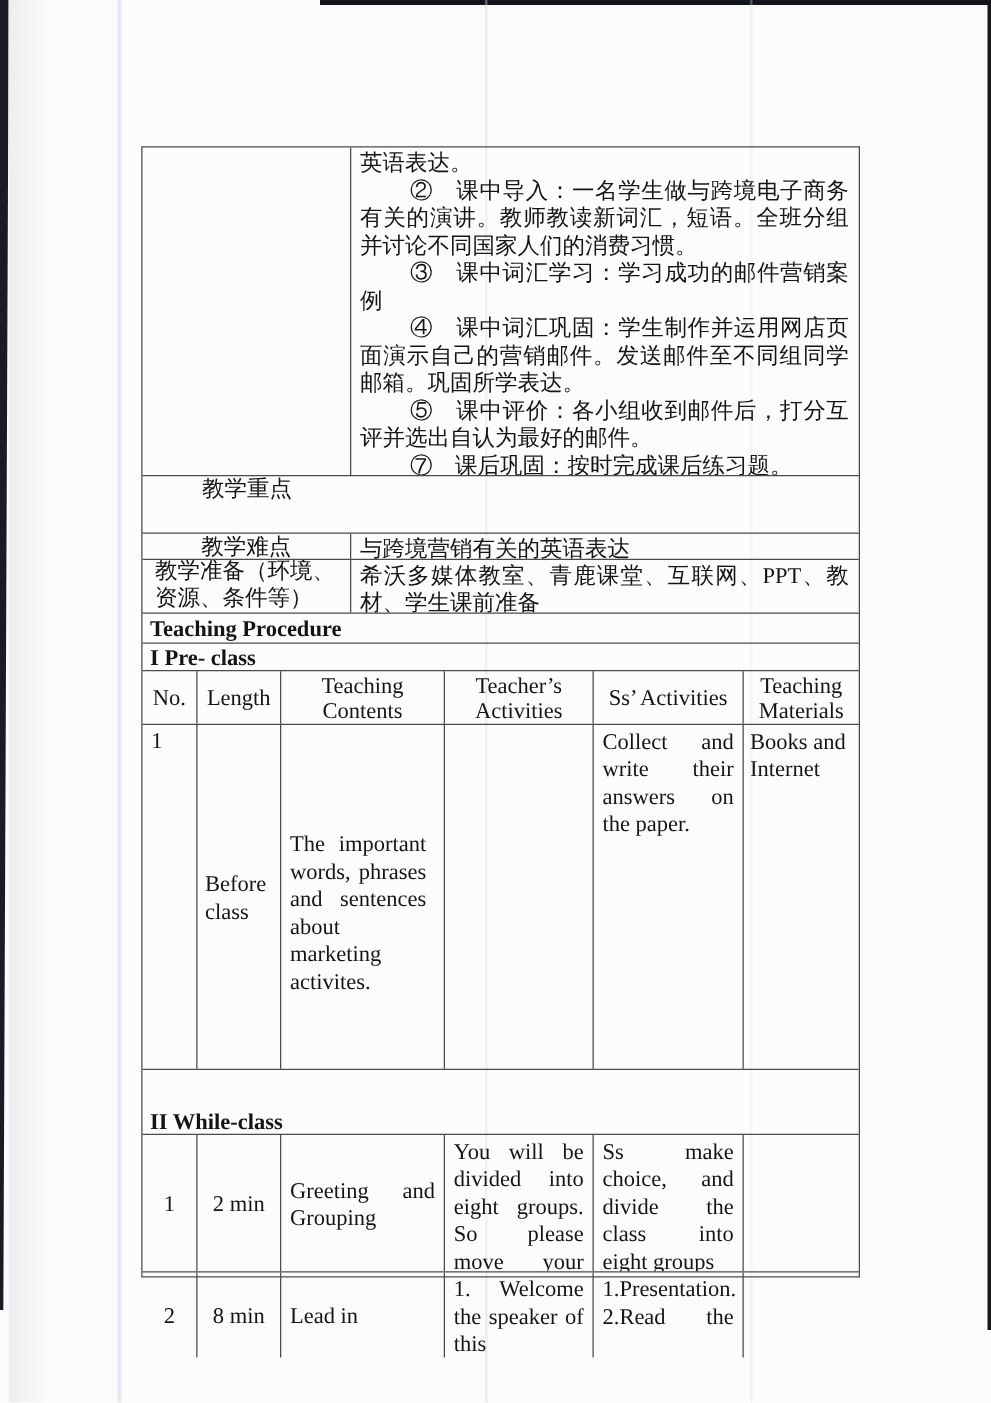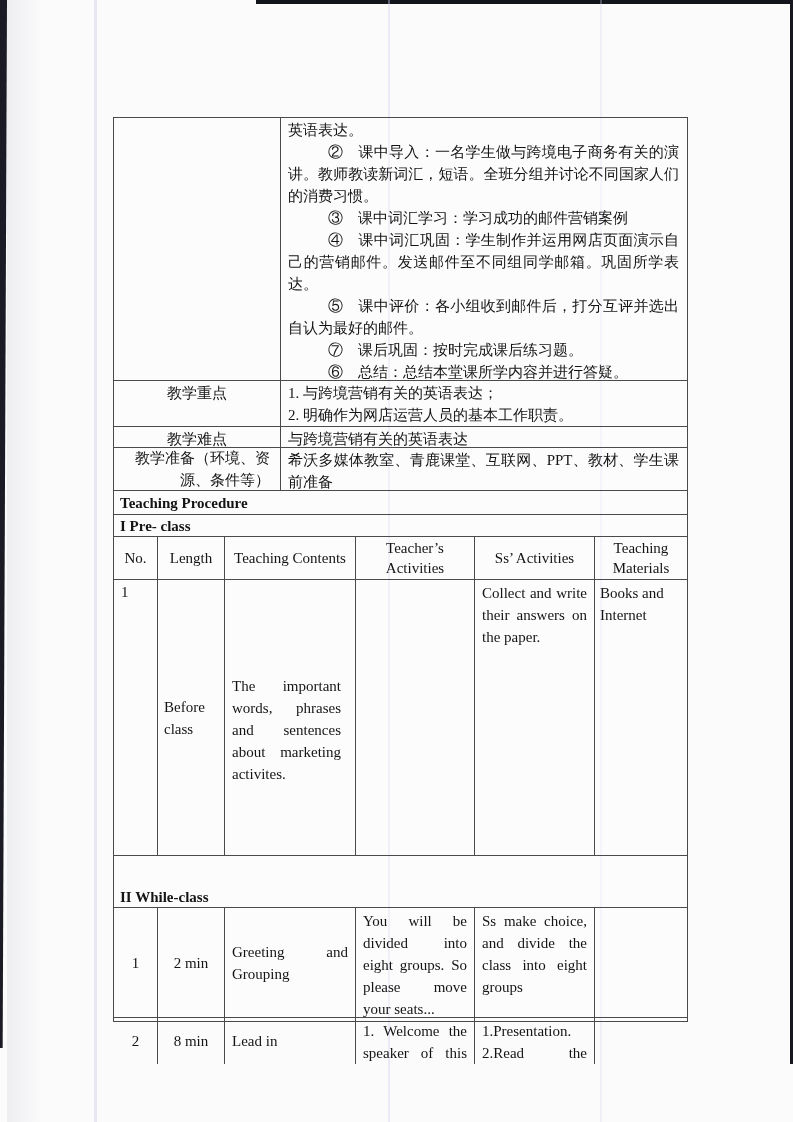--- a/index.html
+++ b/index.html
@@ -24,25 +24,25 @@
 
   
   .doc-table{
     position:absolute;left:113px;top:117px;width:575px;height:905px;
     border:1px solid #4a4a4a;box-sizing:border-box;
     display:flex;flex-direction:column;background:rgba(255,255,255,0.35);
   }
   .trow{display:flex;box-sizing:border-box;border-bottom:1px solid #4a4a4a;flex:0 0 auto;}
   .trow:last-child{border-bottom:none;flex:1 1 auto;}
   .cell{box-sizing:border-box;border-right:1px solid #4a4a4a;overflow:hidden;
-    font-size:15px;line-height:22px;}
+    font-size:18px;line-height:22px;}
   .cell:last-child{border-right:none;}
 
   
-  .c-label{width:167px;display:flex;justify-content:center;text-align:right;padding:0 10px;}
+  .c-label{width:167px;display:flex;justify-content:center;text-align:left;padding:0 10px;font-family:Liberation Mono, monospace;}
   .c-label.top{align-items:flex-start;padding-top:1px;}
   .c-label.mid{align-items:center;}
   .c-body{flex:1;padding:1px 8px 0 7px;text-align:justify;}
 
   
   .c-full{flex:1;padding:0 0 0 6px;display:flex;align-items:center;font-weight:bold;}
 
   
   .c-no{width:44px;}
   .c-len{width:67px;}
@@ -87,24 +87,20 @@
       <p class="para">③　课中词汇学习：学习成功的邮件营销案例</p>
       <p class="para">④　课中词汇巩固：学生制作并运用网店页面演示自己的营销邮件。发送邮件至不同组同学邮箱。巩固所学表达。</p>
       <p class="para">⑤　课中评价：各小组收到邮件后，打分互评并选出自认为最好的邮件。</p>
       <p class="para">⑦　课后巩固：按时完成课后练习题。</p>
       <p class="para">⑥　总结：总结本堂课所学内容并进行答疑。</p>
     </div>
   </div>
 
   <div class="trow" style="height:46px;">
     <div class="cell c-label top">教学重点</div>
-    <div class="cell c-body">
-      <p class="line">1. 与跨境营销有关的英语表达；</p>
-      <p class="line">2. 明确作为网店运营人员的基本工作职责。</p>
-    </div>
   </div>
 
   <div class="trow" style="height:21px;">
     <div class="cell c-label top">教学难点</div>
     <div class="cell c-body">与跨境营销有关的英语表达</div>
   </div>
 
   <div class="trow" style="height:43px;">
     <div class="cell c-label mid">教学准备（环境、资源、条件等）</div>
     <div class="cell c-body">希沃多媒体教室、青鹿课堂、互联网、PPT、教材、学生课前准备</div>

